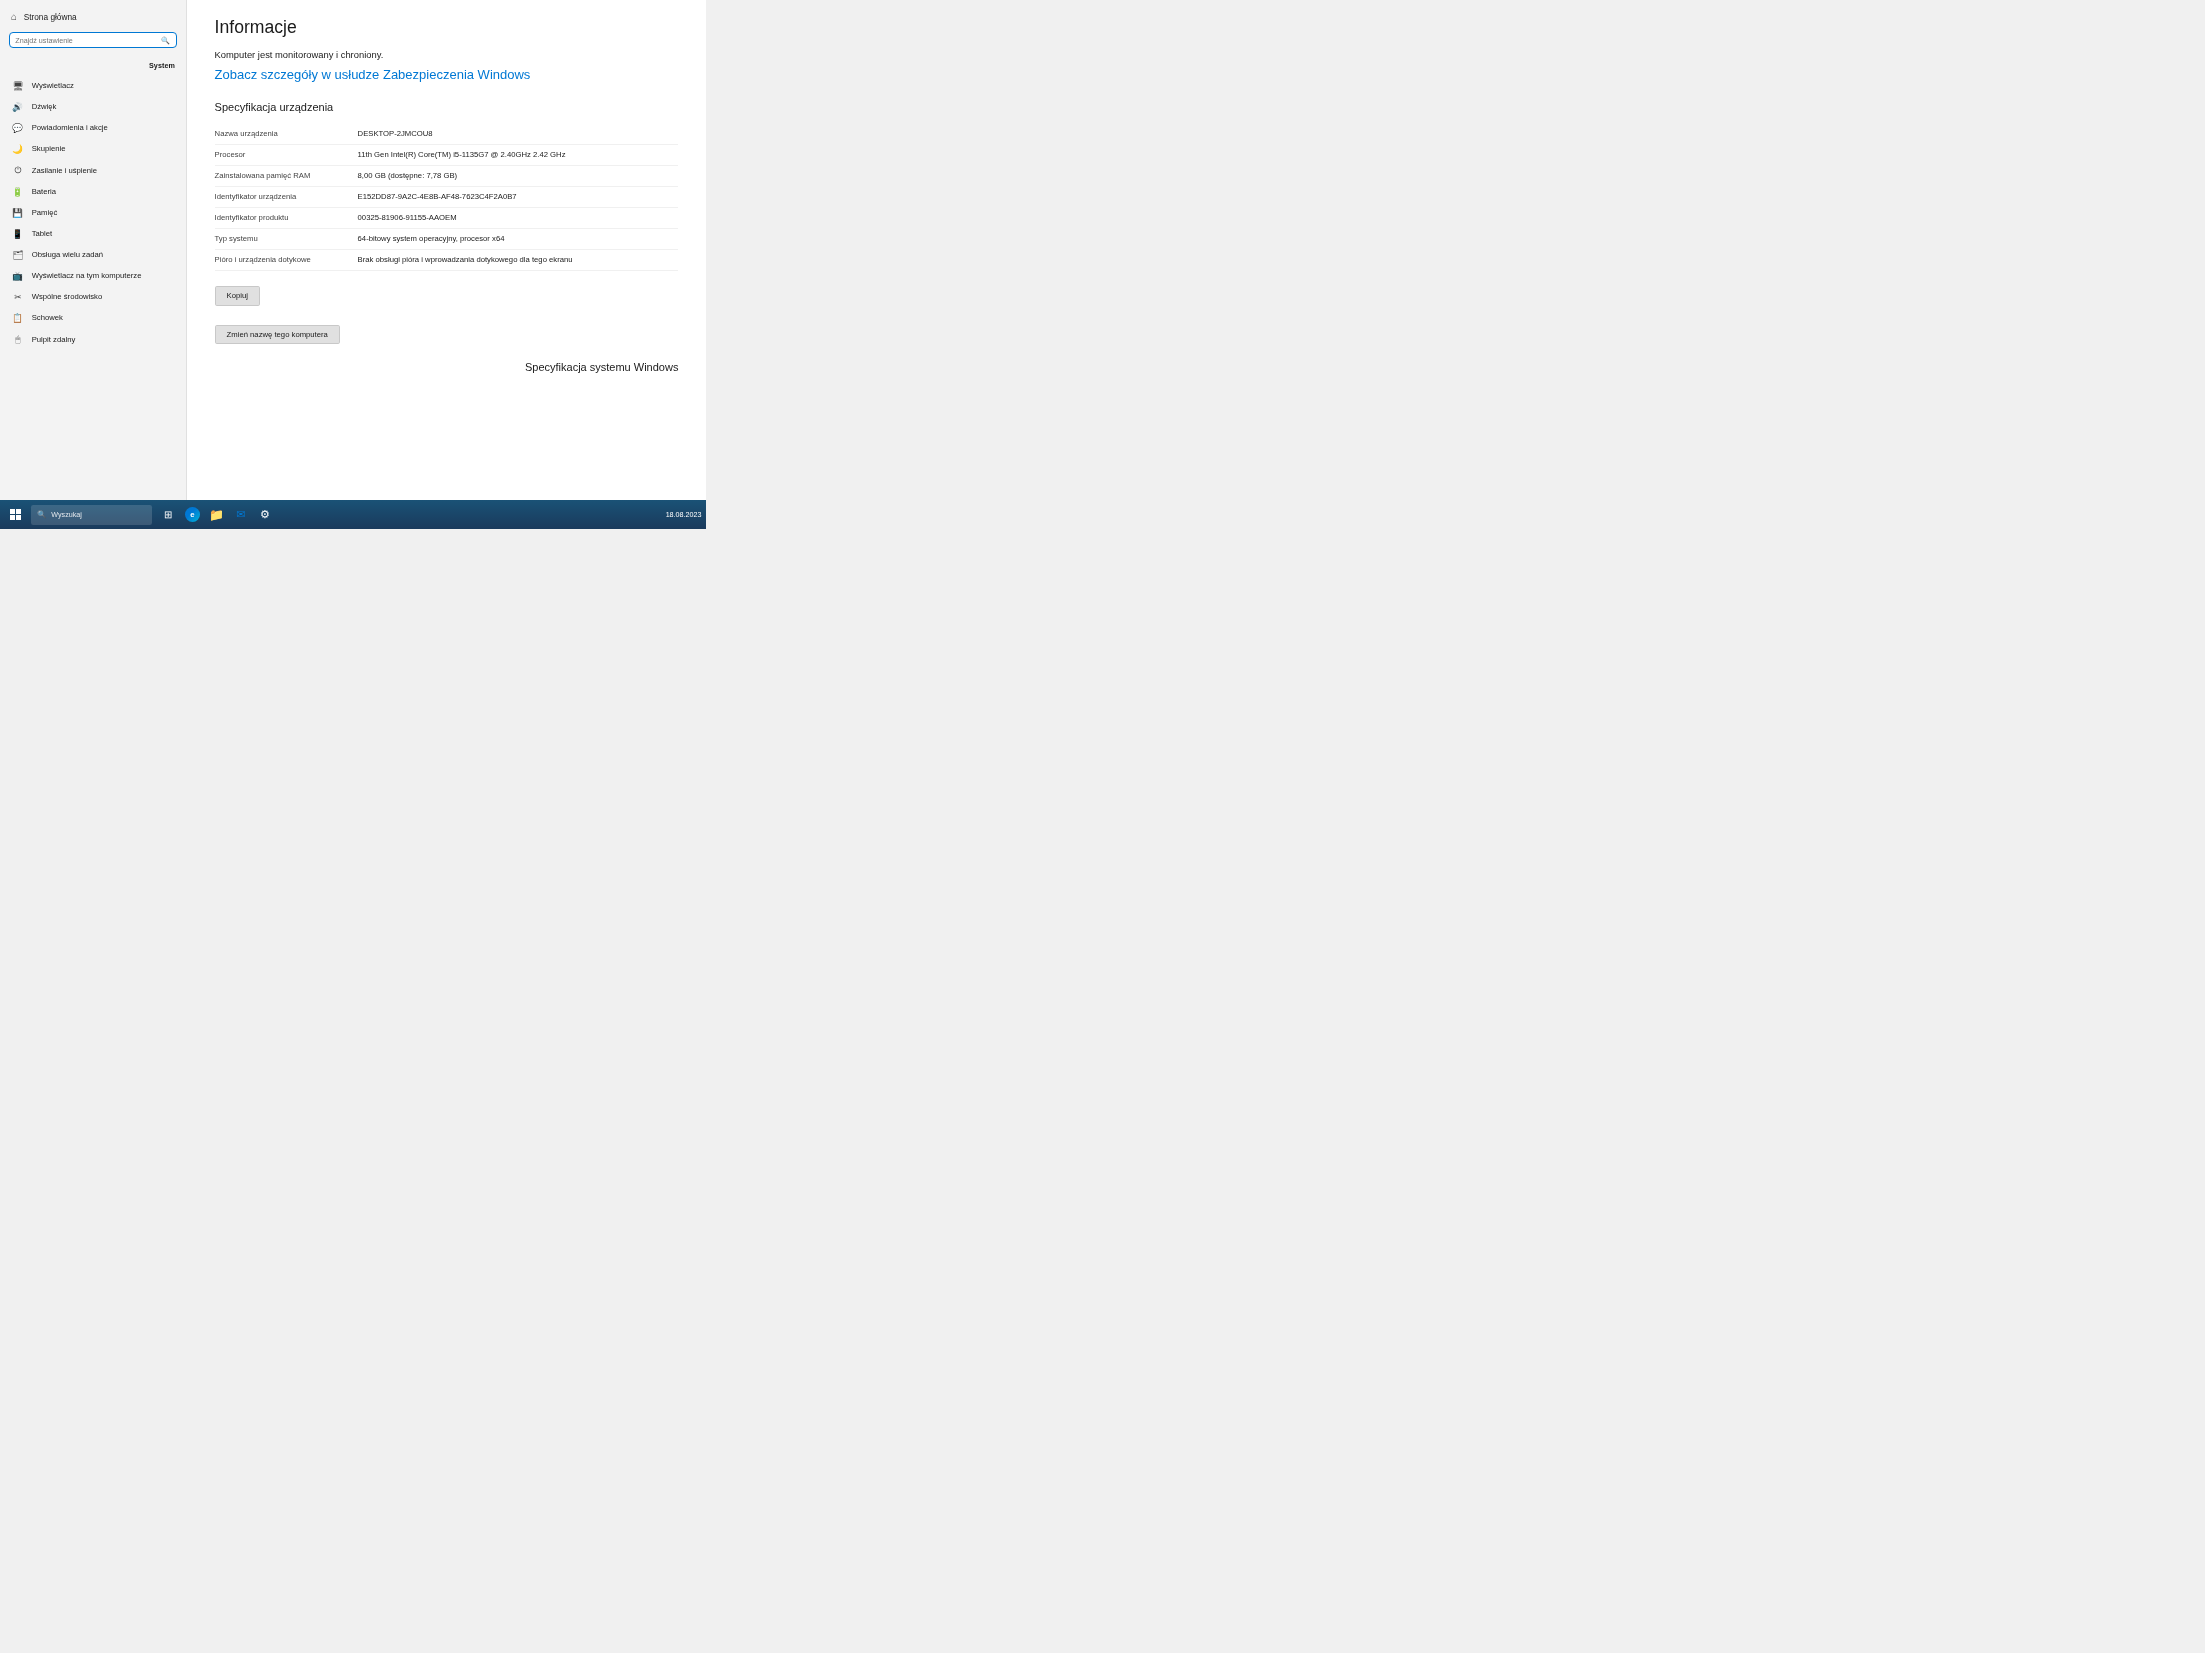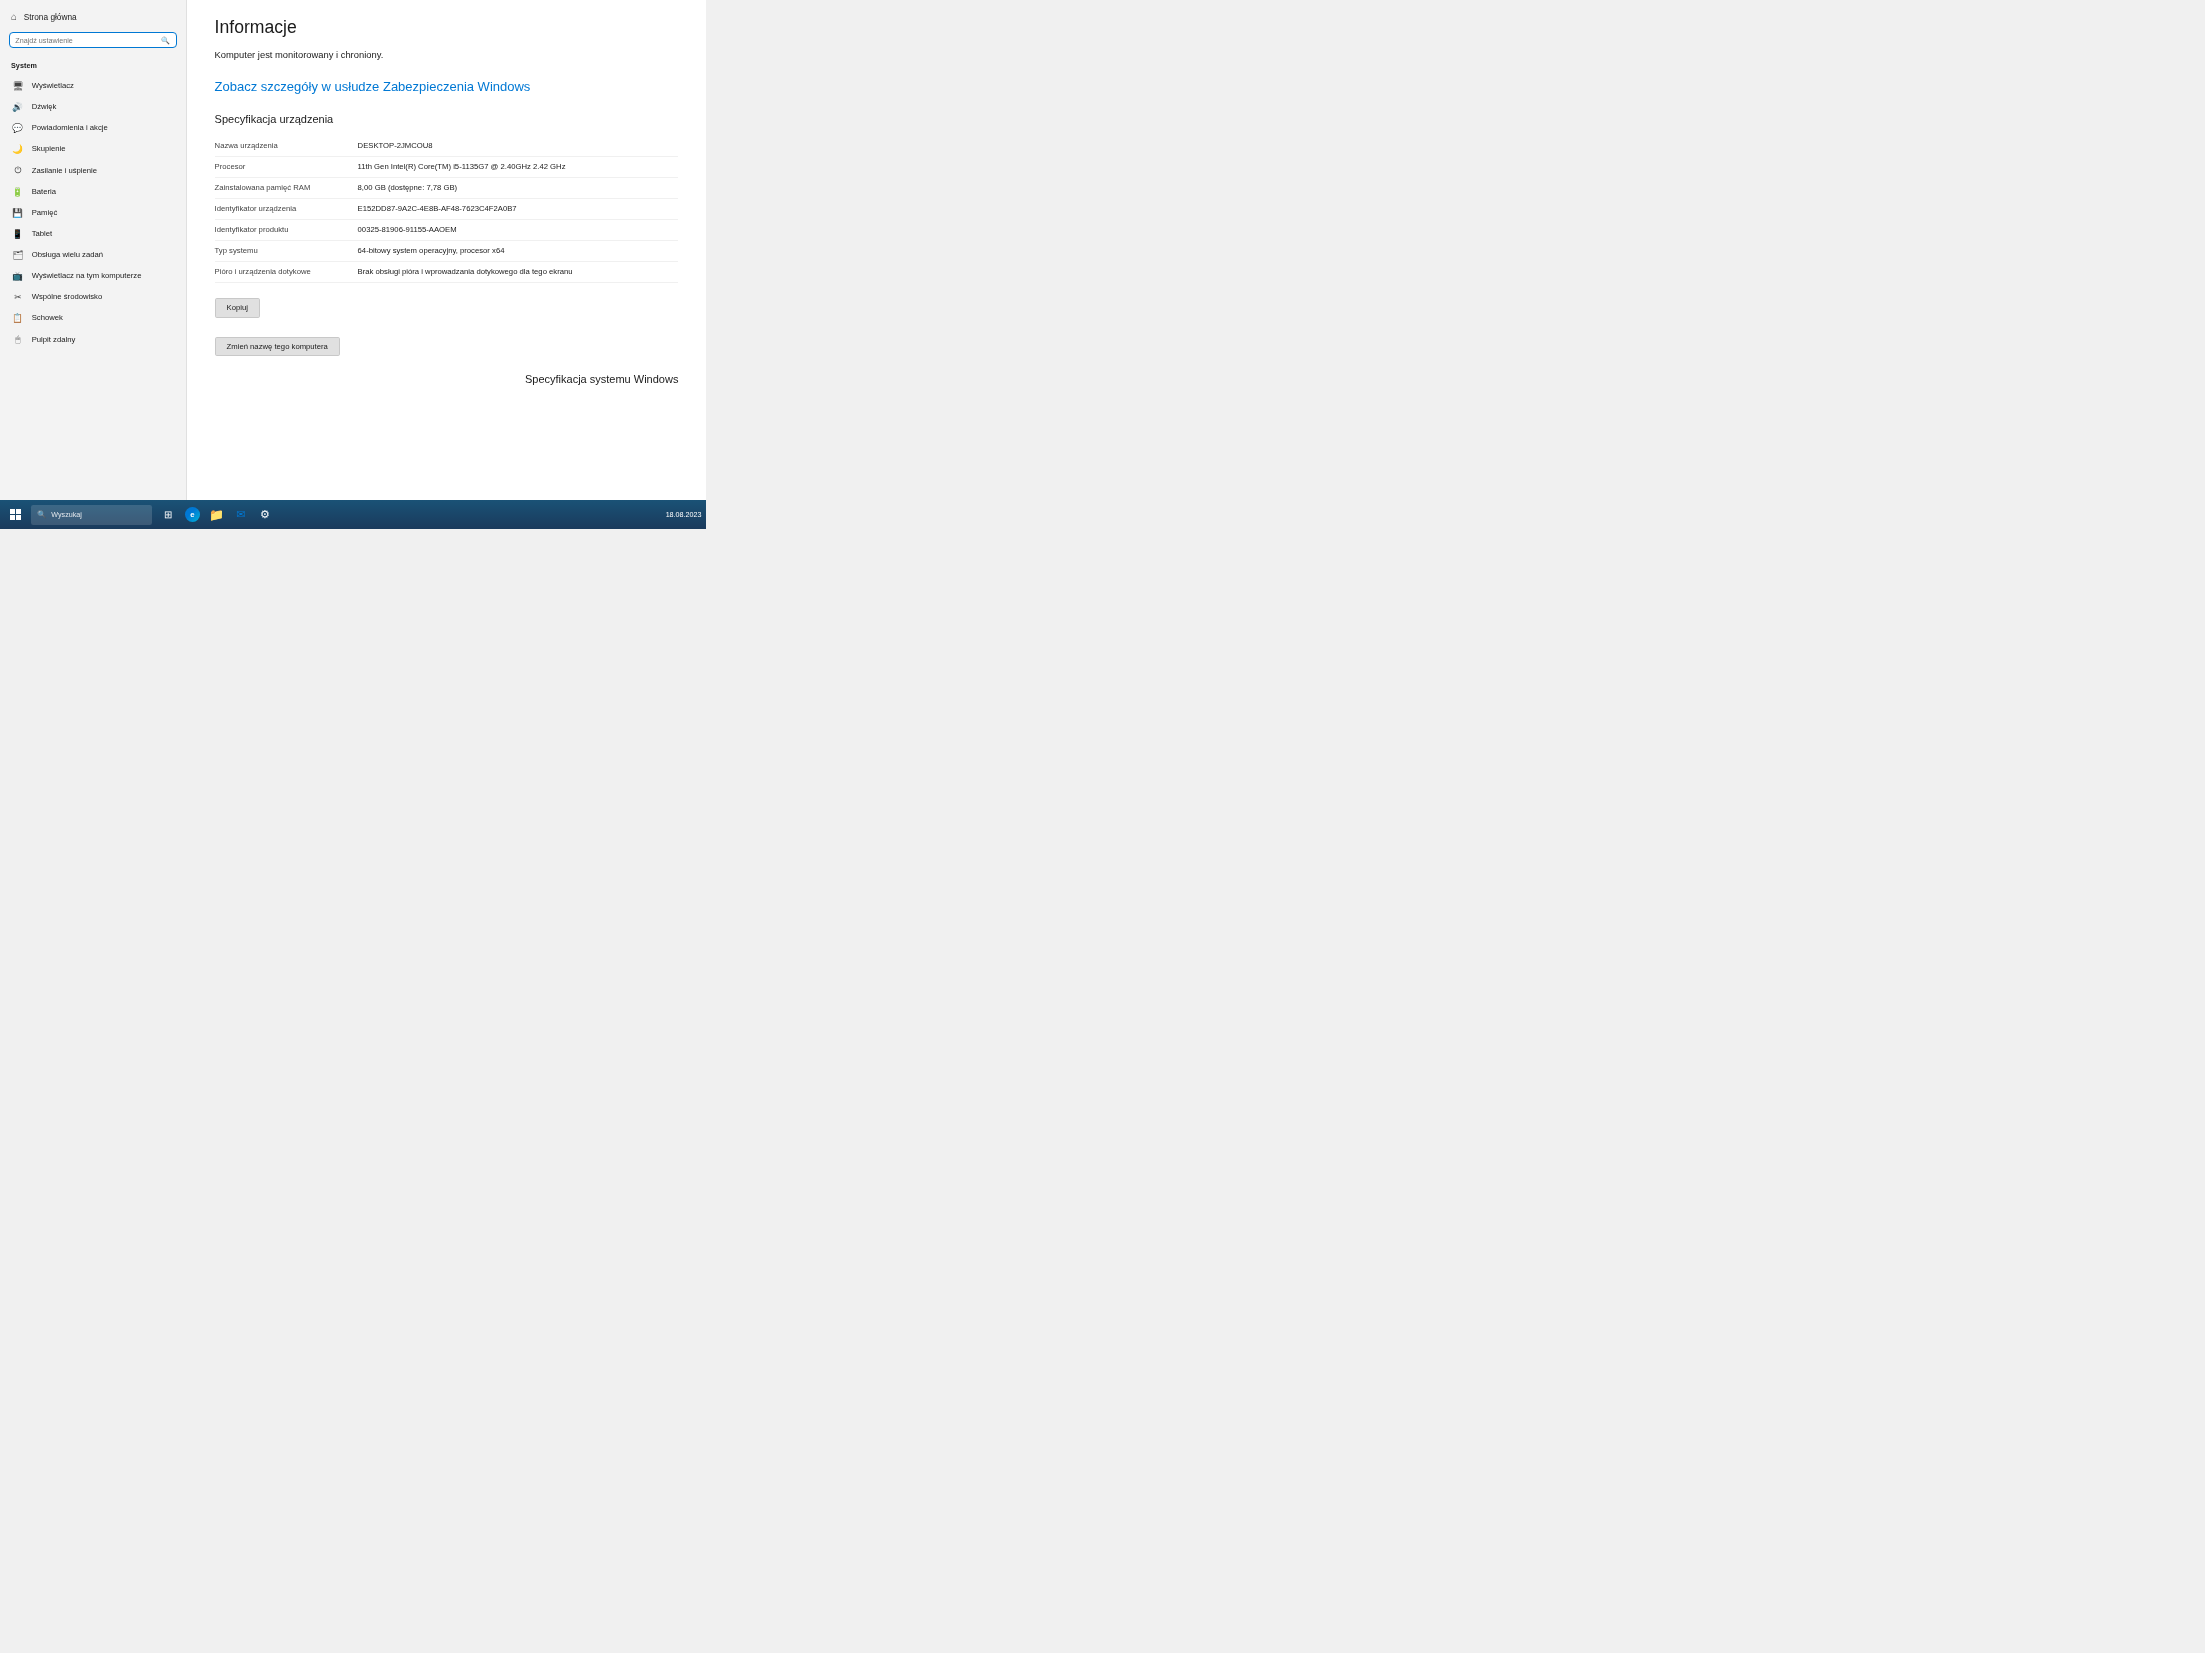--- a/index.html
+++ b/index.html
@@ -117,20 +117,21 @@
       flex: 1;
     }
     .search-icon { color: #555; font-size: 7.2px; }
 
     .sidebar-section-label {
       font-size: 7.2px;
       font-weight: 700;
       color: #1a1a1a;
       padding: 3.3px 11px 5.5px 11px;
       letter-spacing: 0.01em;
+      text-align: right;
     }
     .sidebar-item {
       display: flex;
       align-items: center;
       padding: 5.5px 11px;
       gap: 7.7px;
       cursor: pointer;
       font-size: 7.7px;
       color: #1a1a1a;
       border-left: 1.7px solid transparent;
@@ -152,21 +153,21 @@
     .page-title {
       font-size: 17.6px;
       font-weight: 300;
       color: #1a1a1a;
       margin-bottom: 10px;
     }
     .security-status {
       font-size: 9.4px;
       font-weight: 400;
       color: #1a1a1a;
-      margin-bottom: 16px;
+      margin-bottom: 4px;
       line-height: 1.4;
     }
     .security-link {
       color: #0078d4;
       font-size: 13px;
       cursor: pointer;
       text-decoration: none;
       display: block;
       margin-bottom: 16.5px;
       line-height: 1.5;

